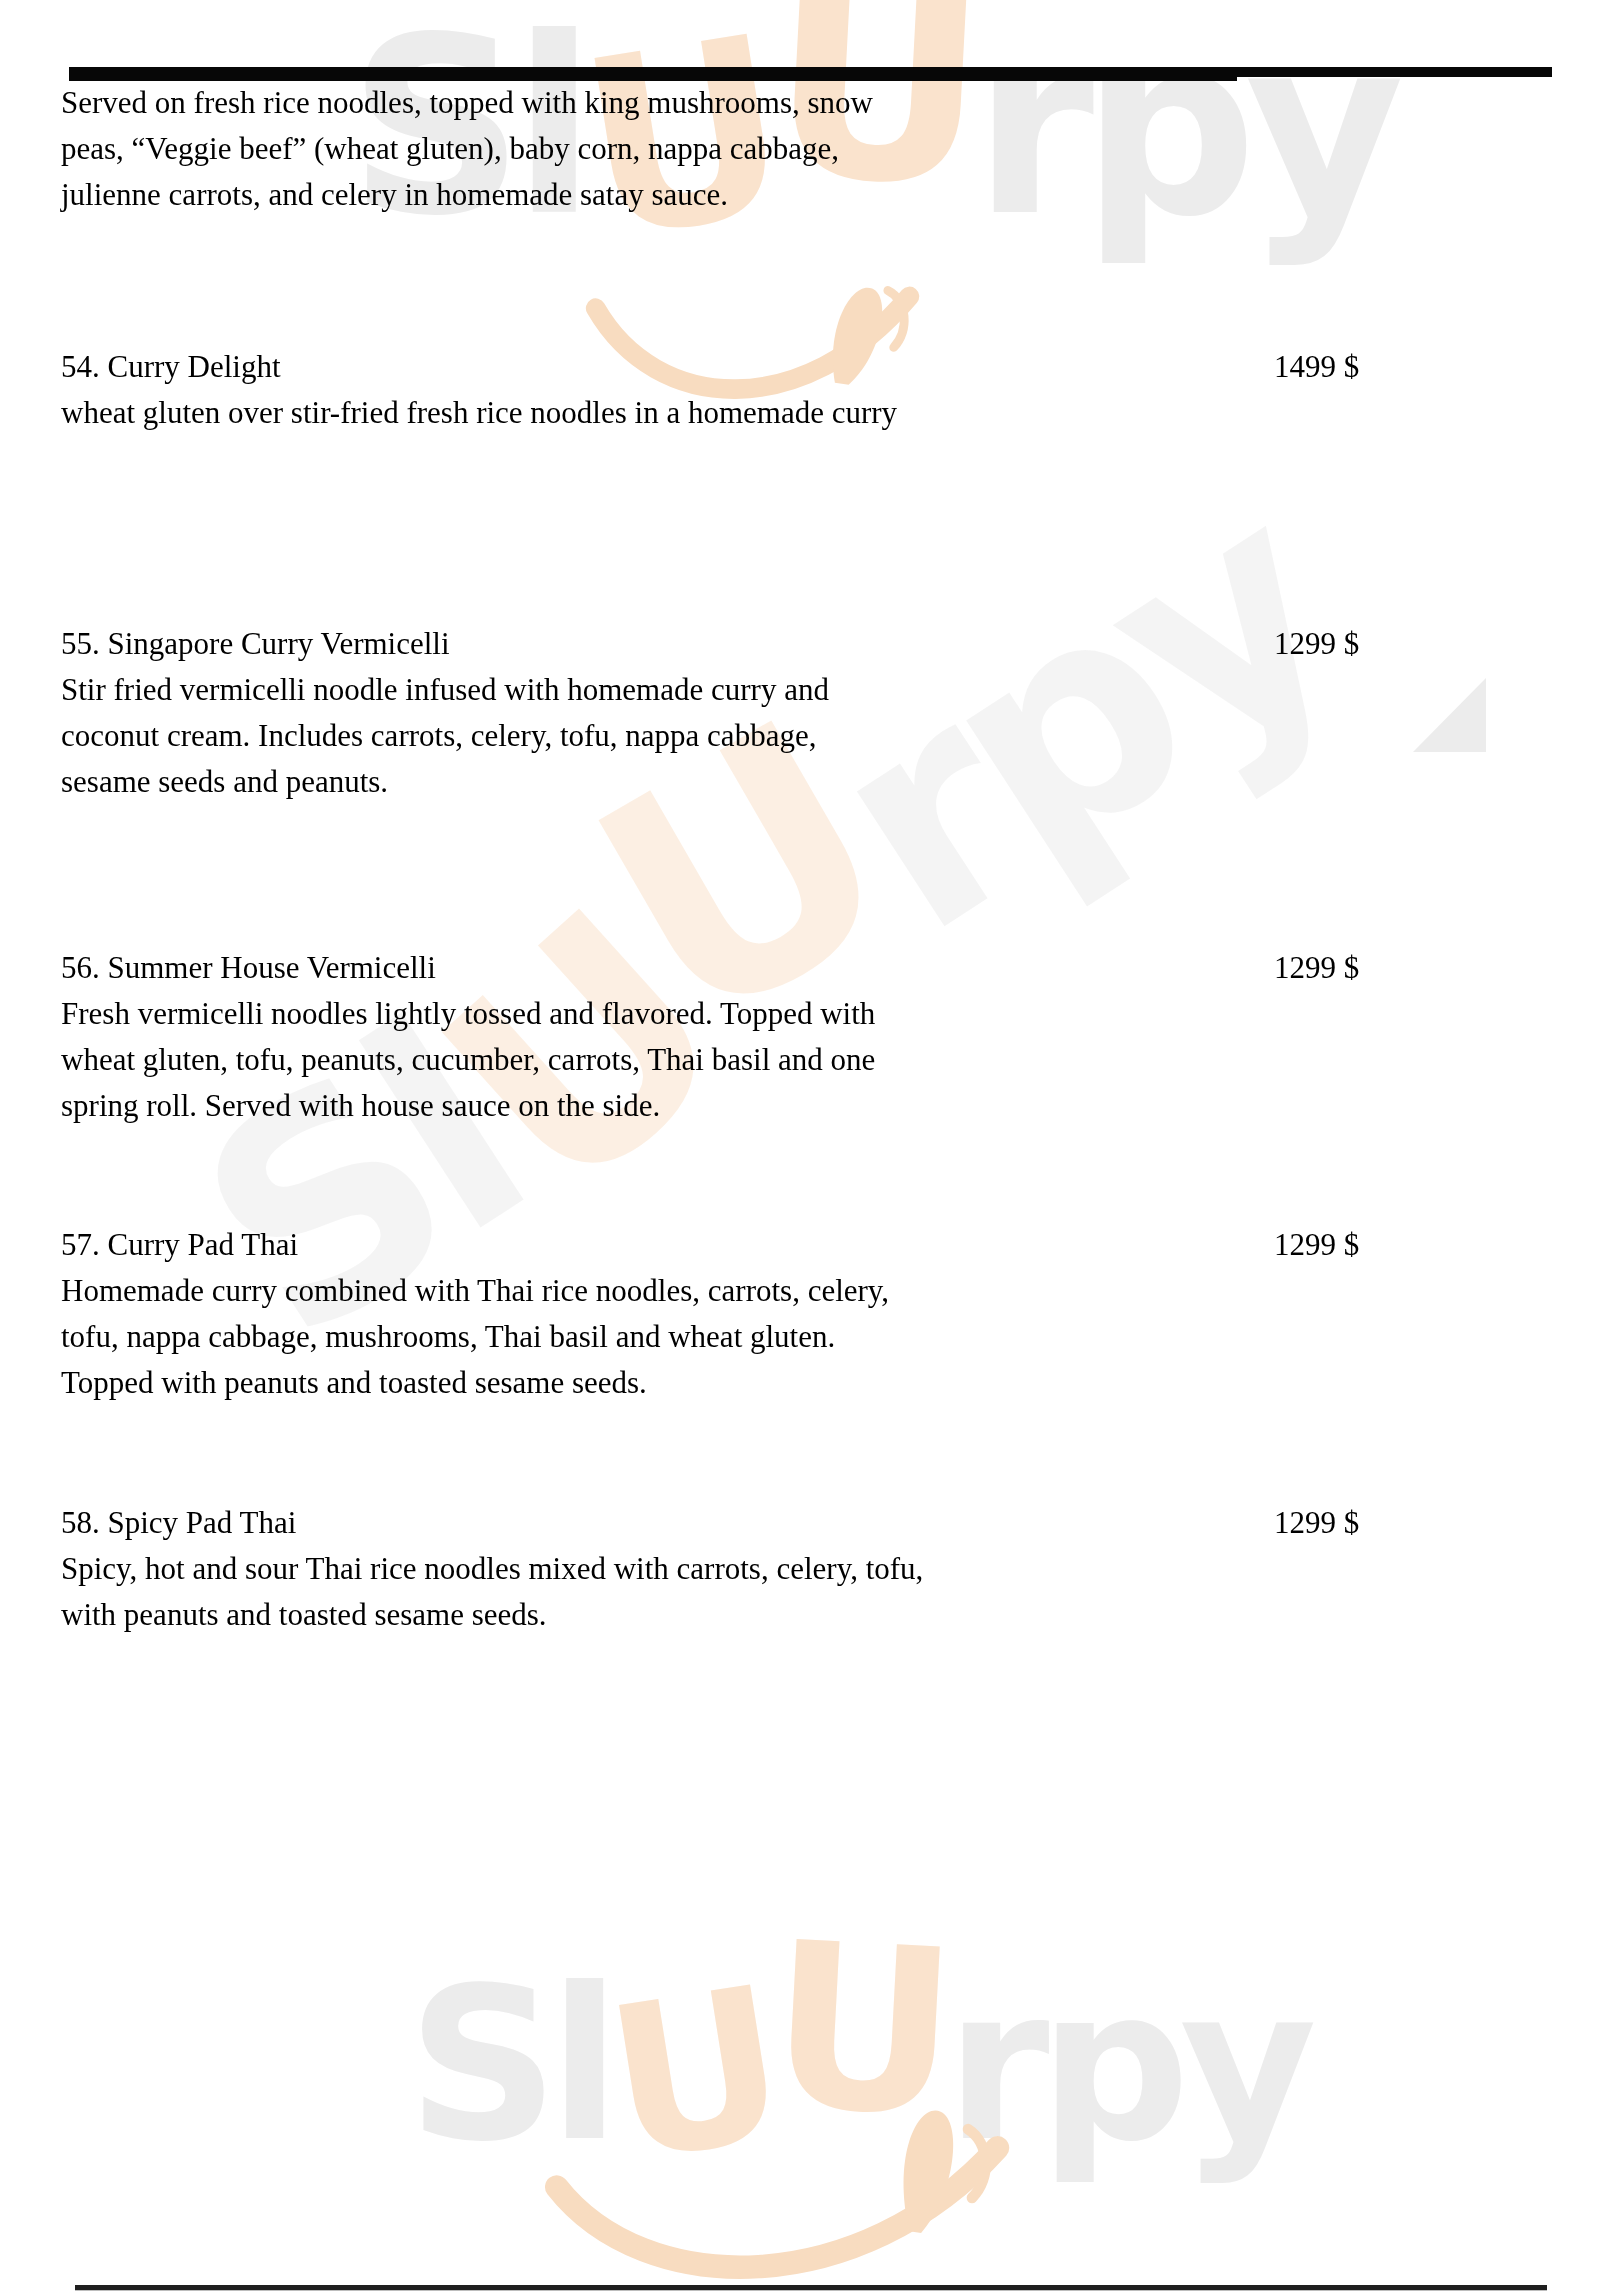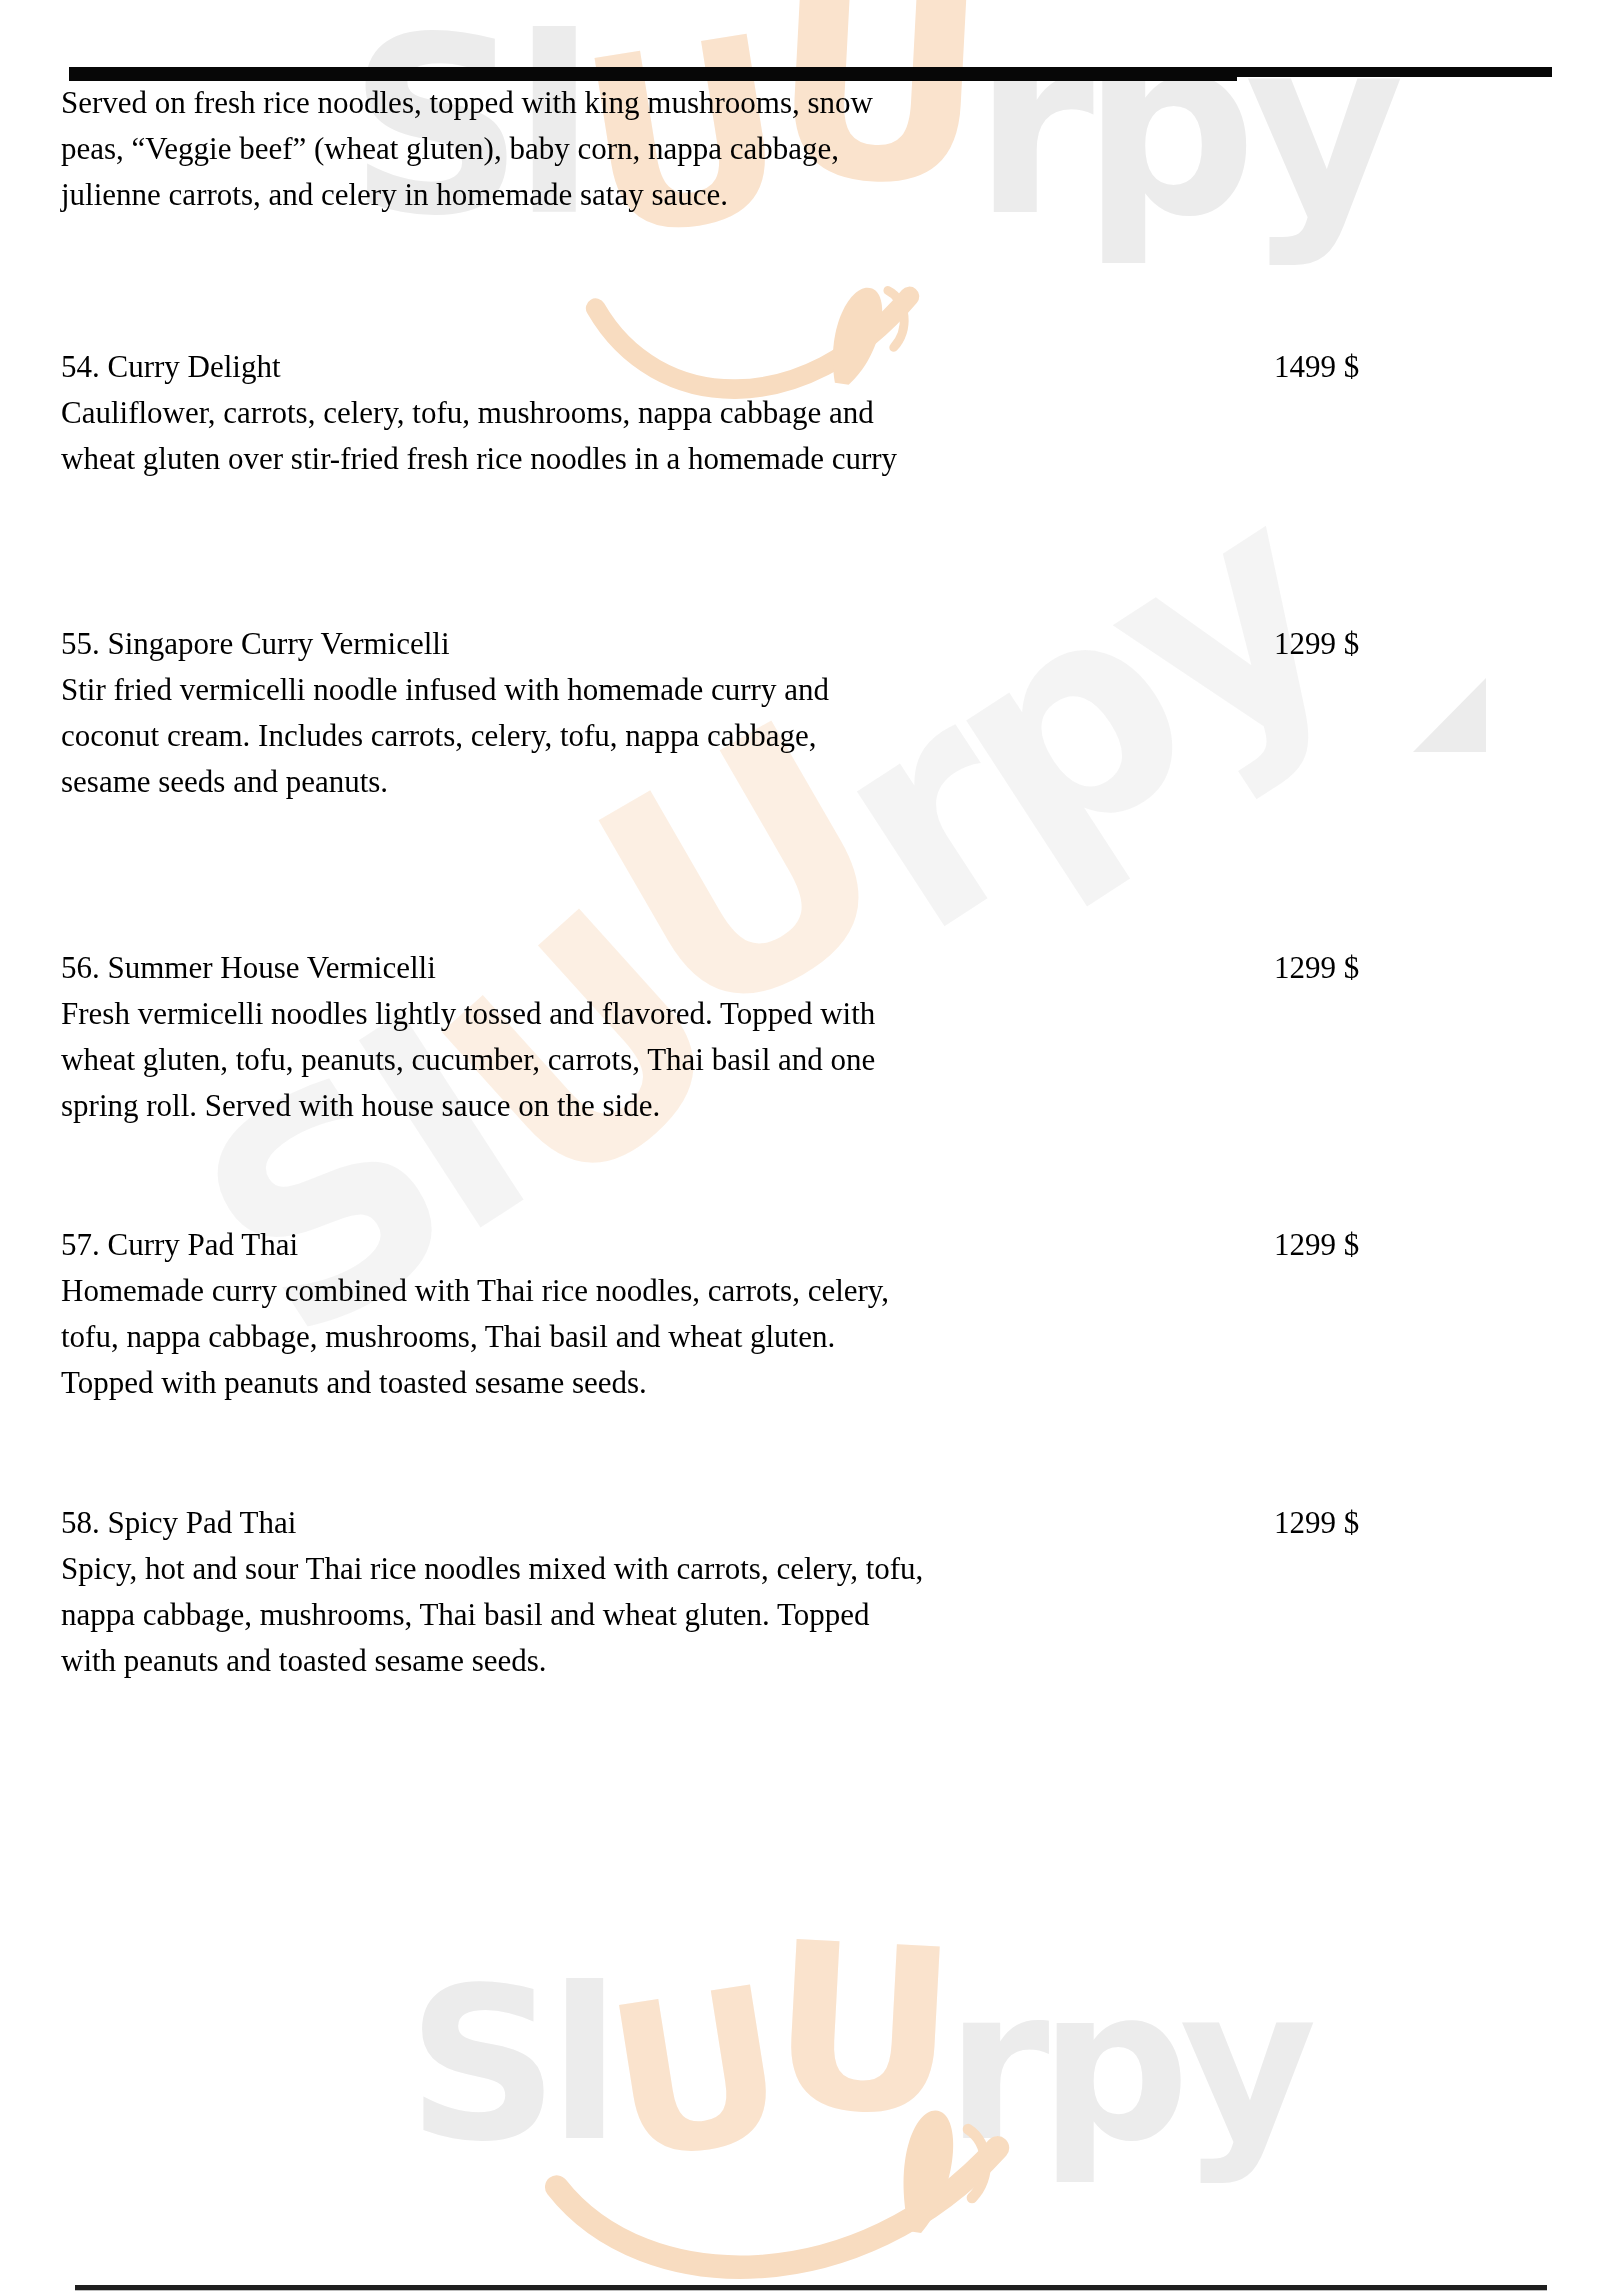--- a/index.html
+++ b/index.html
@@ -76,21 +76,20 @@
 
 <div class="textblock intro">
   <div class="desc-line">Served on fresh rice noodles, topped with king mushrooms, snow</div>
   <div class="desc-line">peas, “Veggie beef” (wheat gluten), baby corn, nappa cabbage,</div>
   <div class="desc-line">julienne carrots, and celery in homemade satay sauce.</div>
 </div>
 
 <div class="textblock item item-54">
   <span class="item-title">54. Curry Delight</span>
   <span class="item-price">1499 $</span>
-  <div class="desc-line">Cauliflower, carrots, celery, tofu, mushrooms, nappa cabbage and</div>
   <div class="desc-line">wheat gluten over stir-fried fresh rice noodles in a homemade curry</div>
 </div>
 
 <div class="textblock item item-55">
   <span class="item-title">55. Singapore Curry Vermicelli</span>
   <span class="item-price">1299 $</span>
   <div class="desc-line">Stir fried vermicelli noodle infused with homemade curry and</div>
   <div class="desc-line">coconut cream. Includes carrots, celery, tofu, nappa cabbage,</div>
   <div class="desc-line">sesame seeds and peanuts.</div>
 </div>
@@ -108,16 +107,15 @@
   <span class="item-price">1299 $</span>
   <div class="desc-line">Homemade curry combined with Thai rice noodles, carrots, celery,</div>
   <div class="desc-line">tofu, nappa cabbage, mushrooms, Thai basil and wheat gluten.</div>
   <div class="desc-line">Topped with peanuts and toasted sesame seeds.</div>
 </div>
 
 <div class="textblock item item-58">
   <span class="item-title">58. Spicy Pad Thai</span>
   <span class="item-price">1299 $</span>
   <div class="desc-line">Spicy, hot and sour Thai rice noodles mixed with carrots, celery, tofu,</div>
-  <div class="desc-line">nappa cabbage, mushrooms, Thai basil and wheat gluten. Topped</div>
   <div class="desc-line">with peanuts and toasted sesame seeds.</div>
 </div>
 
 
 </body></html>

